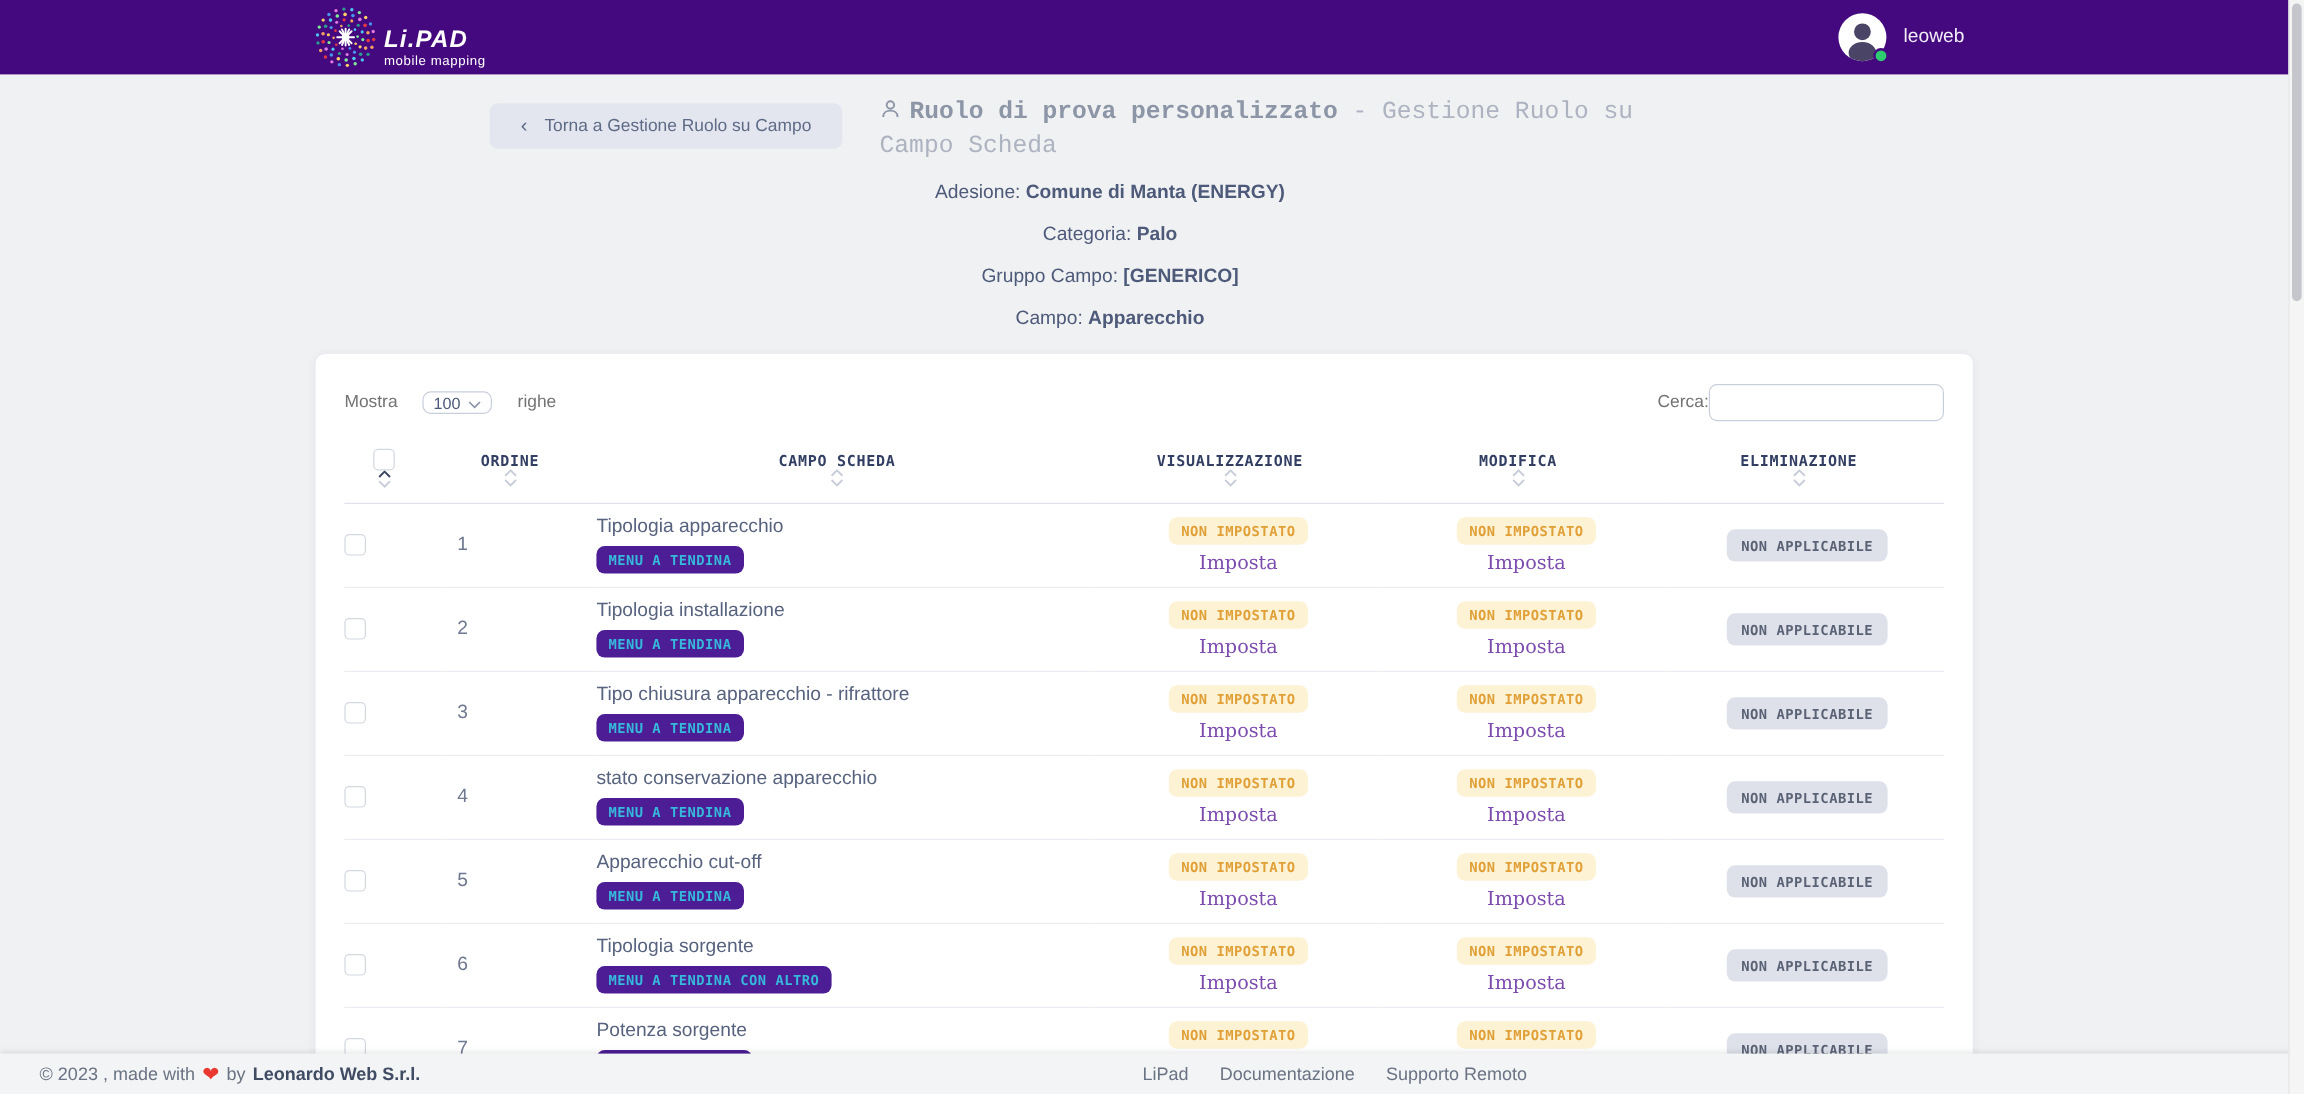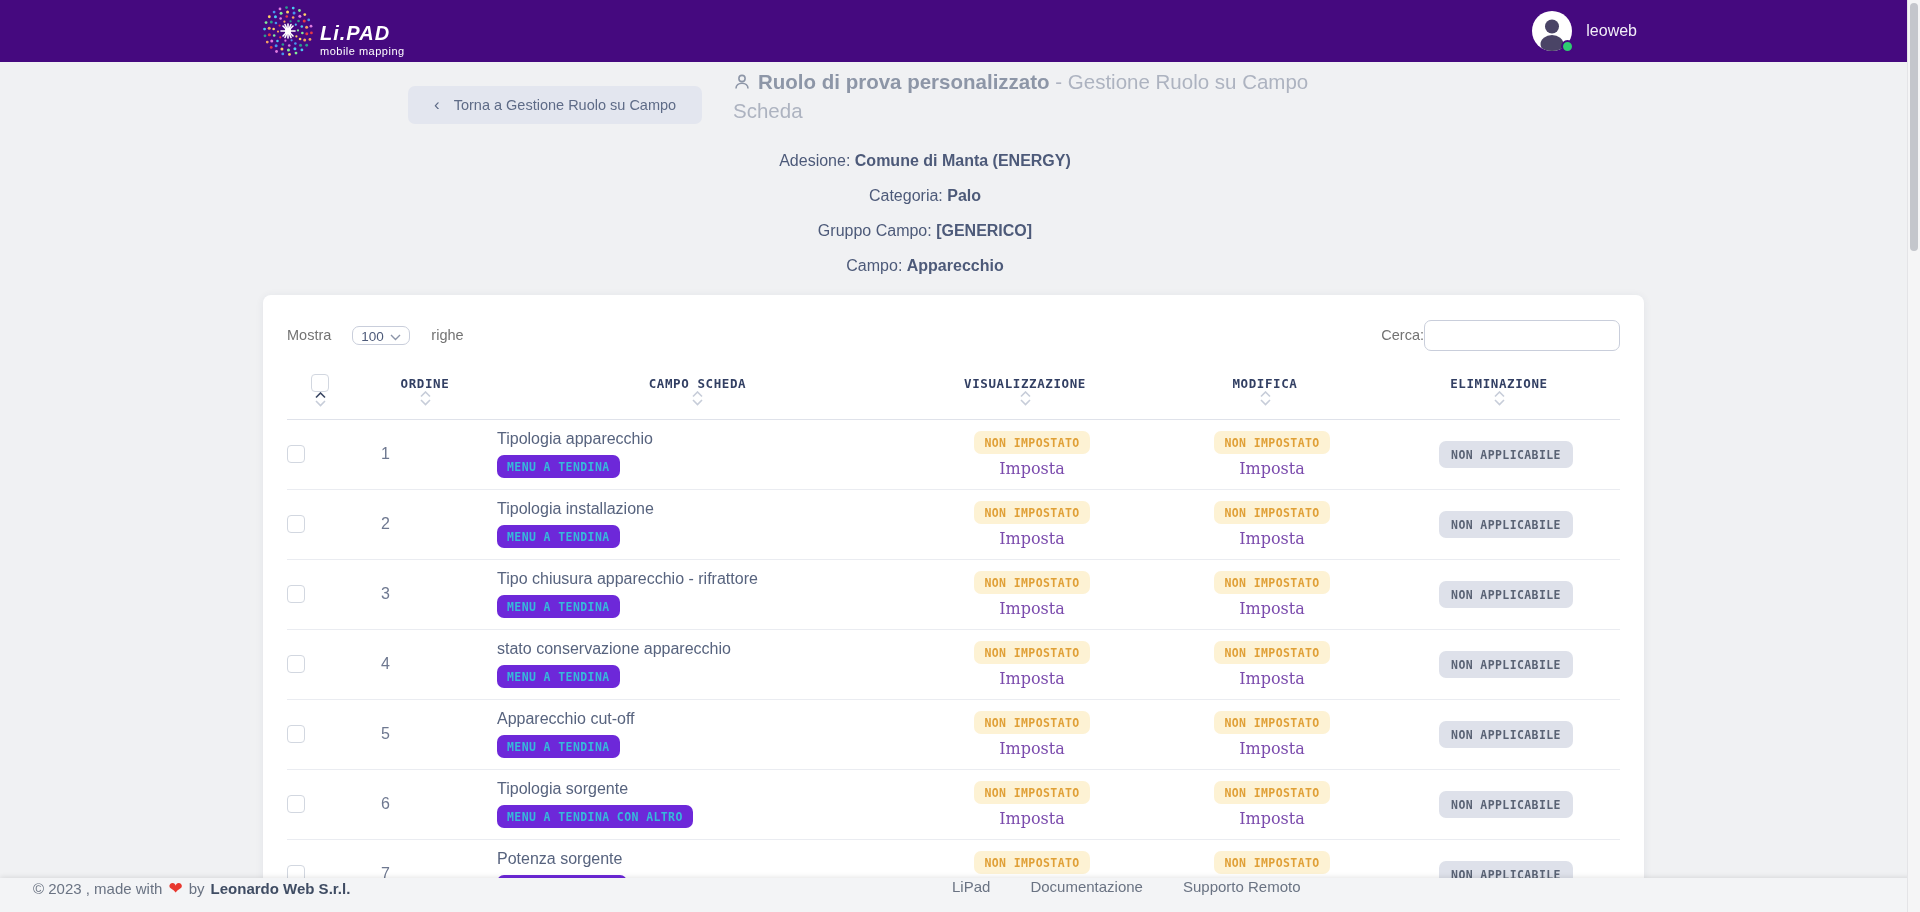--- a/index.html
+++ b/index.html
@@ -31,22 +31,22 @@
 
   
   .back-btn {
     position:absolute; left:408px; top:86px; height:38px; padding:0 26px;
     background:#e3e6ef; border:none; border-radius:7px;
     color:#5e6b87; font-size:14.5px; font-family:inherit;
     display:flex; align-items:center; gap:14px; cursor:pointer;
   }
   .back-btn .chev { font-size:17px; color:#5e6b87; }
   .page-title {
-    position:absolute; left:733px; top:68px; width:648px;
-    font-size:20.5px; line-height:1.33; color:#adb3c0;
+    position:absolute; left:733px; top:80px; width:648px;
+    font-size:20.5px; line-height:1.33; color:#adb3c0;font-family:Liberation Mono, monospace;
   }
   .page-title .strong { color:#8d96a7; font-weight:bold; }
   .page-title .person-ico { display:inline-block; vertical-align:-2px; margin-right:7px; }
   .info-block { position:absolute; left:600px; top:152px; width:650px; text-align:center; }
   .info-line { font-size:16px; color:#4d5a79; margin-bottom:17px; }
   .info-line b { font-weight:bold; }
 
   
   .card {
     position:absolute; left:263px; top:295px; width:1381px; height:680px;
@@ -87,40 +87,40 @@
     display:inline-block; width:18px; height:18px; border:1.5px solid #d2d7e0;
     border-radius:4px; background:#fff; cursor:pointer; vertical-align:middle;
   }
   td.ord { font-size:16px; color:#6e7890; padding-left:14px; }
   .campo-name { font-size:16px; color:#57637e; margin-bottom:7px; }
   .pill {
     display:inline-block; font-family:"DejaVu Sans Mono", monospace;
     font-size:11.5px; font-weight:bold; letter-spacing:.4px;
     padding:5px 10px 4px 10px; border-radius:7px; white-space:nowrap;
   }
-  .pill-cyan   { background:#6d28d9; color:#36b9da; }
+  .pill-cyan   { background:#4c1d95; color:#36b9da; }
   .pill-yellow { background:#fdf2d4; color:#e0a037; }
   .pill-gray   { background:#dee1ea; color:#5a6375; padding:7px 12px 6px 12px; }
   td.center { text-align:center; }
   .stack { display:flex; flex-direction:column; align-items:center; gap:5px; }
   .imposta-link {
     font-family:"DejaVu Serif", serif; font-size:16px; color:#7b4bad;
     text-decoration:none; cursor:pointer;
   }
 
   
   .footer {
     position:absolute; left:0; bottom:0; width:1920px; height:34px;
     background:#f3f4f6; box-shadow:0 -1px 5px rgba(0,0,0,.10);
-    display:flex; align-items:flex-start; z-index:50; font-size:15px; color:#6a7383;
+    display:flex; align-items:center; z-index:50; font-size:15px; color:#6a7383;
   }
   .footer-copy { margin-left:33px; display:flex; align-items:center; gap:6px; }
   .footer-copy b { color:#3f4c63; }
   .heart { color:#e8382f; font-size:17px; }
-  .footer-links { position:absolute; left:952px; display:flex; gap:40px; }
+  .footer-links { position:absolute; left:952px; display:flex; gap:26px; }
   .footer-links span { cursor:pointer; }
 
   
   .scroll-rail {
     position:absolute; right:0; top:0; width:13px; height:912px;
     background:#f5f5f6; border-left:1px solid #e4e4e7; z-index:100;
   }
   .scroll-thumb {
     position:absolute; left:2px; top:3px; width:8px; height:248px;
     background:#c4c6cc; border-radius:5px;

